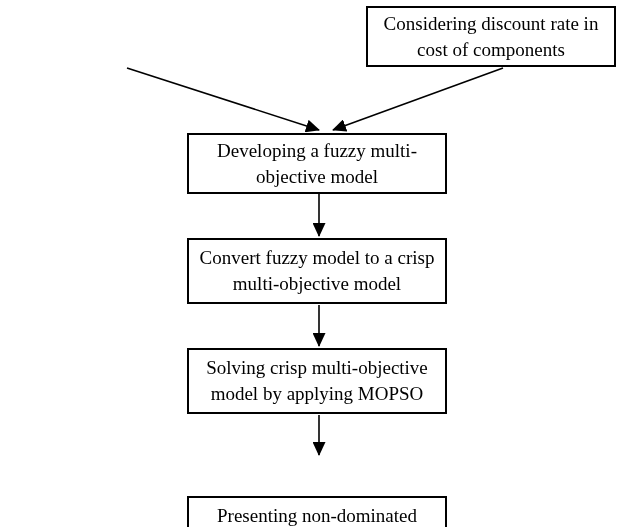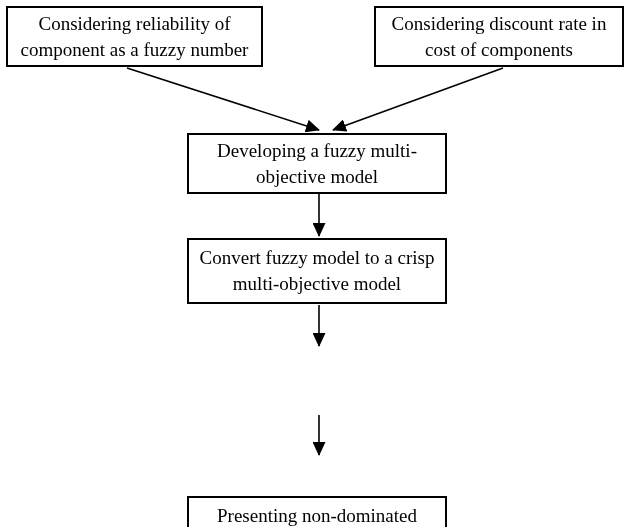--- a/index.html
+++ b/index.html
@@ -40,21 +40,21 @@
     text-align: center;
   }
   .node-label {
     white-space: pre-line;
     font-size: 19px;
     line-height: 26px;
     color: #000000;
   }
   
   #node-reliability   { left: 6px;   top: 6px;   width: 257px; height: 61px; }
-  #node-discount      { left: 374px; top: 6px;   width: 250px; height: 61px; }
+  #node-discount      { left: 366px; top: 6px;   width: 250px; height: 61px; }
   #node-develop       { left: 187px; top: 133px; width: 260px; height: 61px; }
   #node-convert       { left: 187px; top: 238px; width: 260px; height: 66px; }
   #node-solve         { left: 187px; top: 348px; width: 260px; height: 66px; }
   #node-present       { left: 187px; top: 457px; width: 260px; height: 65px; margin-top: 39px; }
 </style>
 </head>
 <body>
 
 <div class="canvas">
 
@@ -64,39 +64,39 @@
         <path d="M0,0 L14,6.5 L0,13 z" fill="#000000"></path>
       </marker>
     </defs>
     <line class="edge" x1="127" y1="68" x2="319" y2="130" marker-end="url(#arrowhead)"></line>
     <line class="edge" x1="503" y1="68" x2="333" y2="130" marker-end="url(#arrowhead)"></line>
     <line class="edge" x1="319" y1="194" x2="319" y2="236" marker-end="url(#arrowhead)"></line>
     <line class="edge" x1="319" y1="305" x2="319" y2="346" marker-end="url(#arrowhead)"></line>
     <line class="edge" x1="319" y1="415" x2="319" y2="455" marker-end="url(#arrowhead)"></line>
   </svg>
 
-  <div class="node" id="node-reliability">
-    <span class="node-label">Considering reliability of
-component as a fuzzy number</span>
-  </div>
 
   <div class="node" id="node-discount">
     <span class="node-label">Considering discount rate in
 cost of components</span>
   </div>
 
   <div class="node" id="node-convert">
     <span class="node-label">Convert fuzzy model to a crisp
 multi-objective model</span>
   </div>
 
   <div class="node" id="node-develop">
     <span class="node-label">Developing a fuzzy multi-
 objective model</span>
   </div>
 
+  <div class="node" id="node-solve">
+    <span class="node-label">Solving crisp multi-objective
+model by applying MOPSO</span>
+  </div>
 
   <div class="node" id="node-present">
     <span class="node-label">Presenting non-dominated
 solutions</span>
   </div>
 
 </div>
 
 </body></html>

